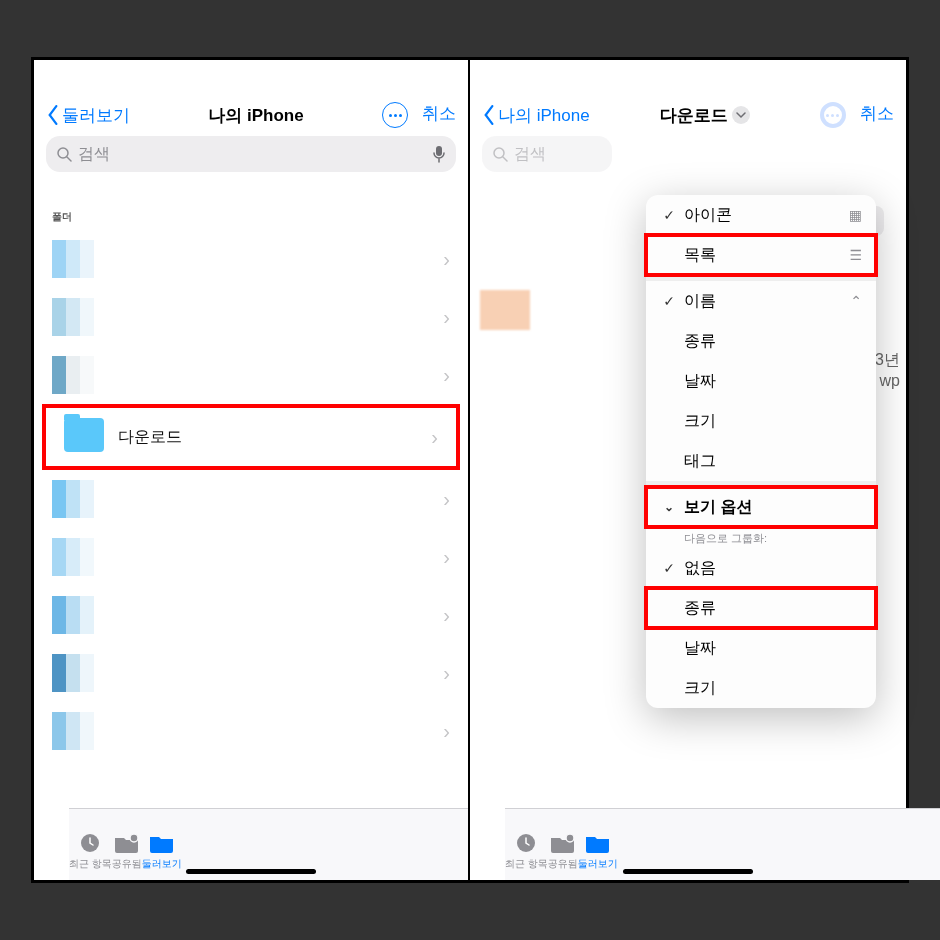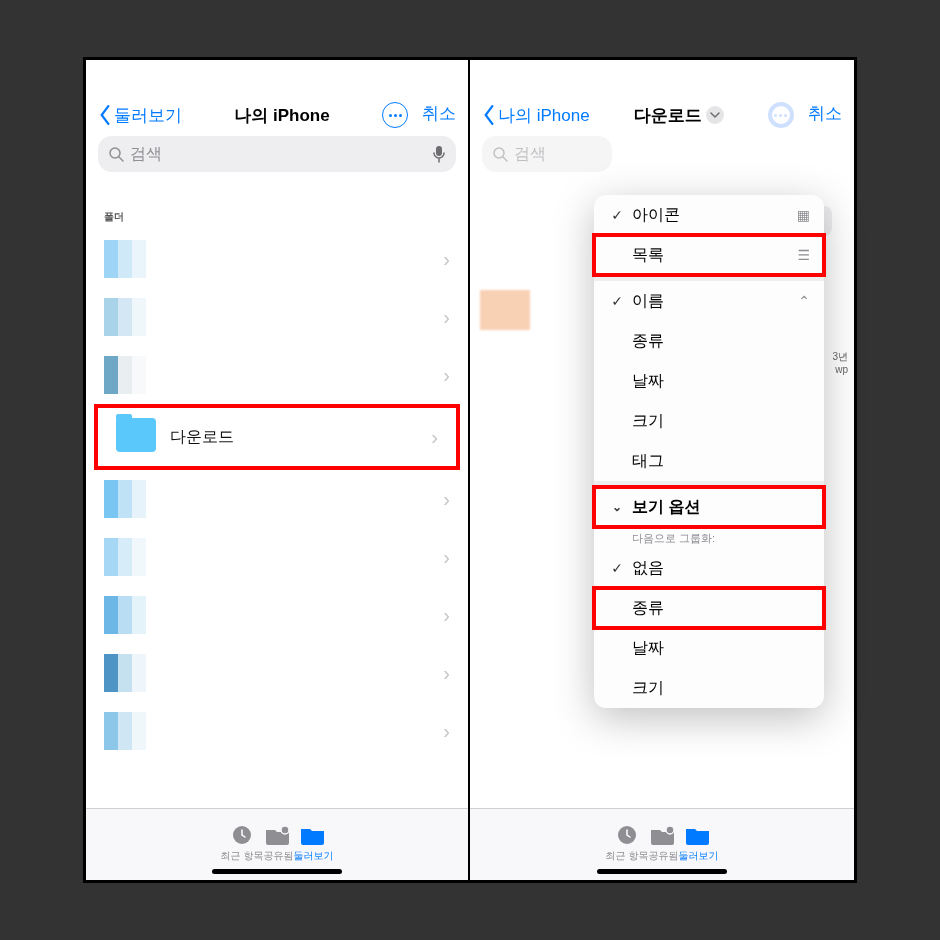--- a/index.html
+++ b/index.html
@@ -1,18 +1,18 @@
 <!DOCTYPE html>
 <html><head>
 <meta charset="utf-8">
 <style>
 * { box-sizing: border-box; margin: 0; padding: 0; font-family: -apple-system, "SF Pro", "Helvetica Neue", sans-serif; }
 body { background: #333; display: flex; justify-content: center; align-items: center; height: 940px; width: 940px; }
 .frame { display: flex; gap: 0; border: 3px solid #000; }
-.phone { width: 384px; height: 820px; background: #fff; position: relative; display: flex; flex-direction: column; border-right: 2px solid #000; }
+.phone { width: 436px; height: 820px; background: #fff; position: relative; display: flex; flex-direction: column; border-right: 2px solid #000; }
 .phone:last-child { border-right: none; }
 .statusbar { height: 38px; }
 .navbar { display: flex; align-items: center; justify-content: space-between; padding: 4px 12px 8px; }
 .nav-left { display: flex; align-items: center; color: #007aff; font-size: 17px; gap: 2px; }
 .nav-left svg { width: 14px; height: 20px; }
 .nav-title { font-weight: 600; font-size: 17px; display: flex; align-items: center; gap: 4px; }
 .nav-title .chev { width: 18px; height: 18px; background: #e5e5e7; border-radius: 50%; display: flex; align-items: center; justify-content: center; }
 .nav-right { display: flex; align-items: flex-start; gap: 14px; color: #007aff; font-size: 17px; }
 .more-circle { width: 26px; height: 26px; border: 1.5px solid #007aff; border-radius: 50%; display: flex; justify-content: center; align-items: center; gap: 2px; }
 .more-circle span { width: 3px; height: 3px; border-radius: 50%; background: #007aff; }
@@ -25,38 +25,38 @@
 .row .thumb { width: 42px; height: 38px; margin-right: 12px; display: flex; }
 .row .thumb .px { width: 14px; }
 .row .meta { flex: 1; }
 .row .chevr { color: #c5c5c7; font-size: 20px; }
 .row.downloads .thumb { background: none; }
 .folder-ico { width: 40px; height: 34px; background: #5ac8fa; border-radius: 4px; position: relative; }
 .folder-ico::before { content: ""; position: absolute; top: -4px; left: 0; width: 16px; height: 6px; background: #5ac8fa; border-radius: 2px 2px 0 0; }
 .row .t1 { font-size: 16px; color: #111; }
 .row .t2 { font-size: 12px; color: #8e8e93; margin-top: 2px; }
 .rowwrap.hl { border: 4px solid #f00; margin: 0 8px; }
-.tabbar { height: 72px; border-top: 0.5px solid #d0d0d4; display: flex; justify-content: center; align-items: flex-start; padding-top: 14px; font-size: 10px; color: #8e8e93; background: #f8f8fa; }
+.tabbar { height: 72px; border-top: 0.5px solid #d0d0d4; display: flex; justify-content: flex-start; align-items: flex-start; padding-top: 22px; font-size: 10px; color: #8e8e93; background: #f8f8fa; margin-left: 35px; }
 .tabbar .tab { display: flex; flex-direction: column; align-items: center; gap: 2px; }
 .tabbar .tab.active { color: #007aff; }
 .tabbar .ico { width: 28px; height: 24px; display:flex; align-items:center; justify-content:center; }
 .homebar { position: absolute; bottom: 6px; left: 50%; transform: translateX(-50%); width: 130px; height: 5px; background: #000; border-radius: 3px; }
 
 .dim { filter: blur(0.3px); opacity: 0.55; }
 .popup { position: absolute; top: 135px; right: 30px; width: 230px; background: #fdfdfd; border-radius: 12px; box-shadow: 0 10px 40px rgba(0,0,0,0.25); font-size: 16px; z-index: 5; }
 .popup .sec { border-bottom: 6px solid #eee; }
 .popup .sec:last-child { border-bottom: none; }
 .popup .item { display: flex; align-items: center; padding: 10px 14px; position: relative; height: 40px; }
 .popup .item .ck { width: 18px; text-align: center; margin-right: 6px; color: #333; font-size: 14px; }
 .popup .item .lbl { flex: 1; }
 .popup .item .ricon { color: #8e8e93; font-size: 14px; }
 .popup .item.hl { outline: 4px solid #f00; outline-offset: -2px; }
 .popup .grouplabel { font-size: 11px; color: #8e8e93; padding: 4px 14px 2px 38px; }
 .bg-row-partial { position: absolute; left: 10px; top: 230px; width: 50px; height: 40px; background: #f4b183; filter: blur(1px); opacity: 0.6; z-index:0; }
-.snip { position: absolute; right: 6px; top: 290px; font-size: 10px; color: #666; z-index: 0; text-align: right; line-height: 1.3; }
+.snip { position: absolute; right: 6px; top: 290px; font-size: 16px; color: #666; z-index: 0; text-align: right; line-height: 1.3; }
 </style>
 </head>
 <body>
 
 <div class="frame">
 
   <div class="phone">
     <div class="statusbar"></div>
     <div class="navbar">
       <div class="nav-left">

